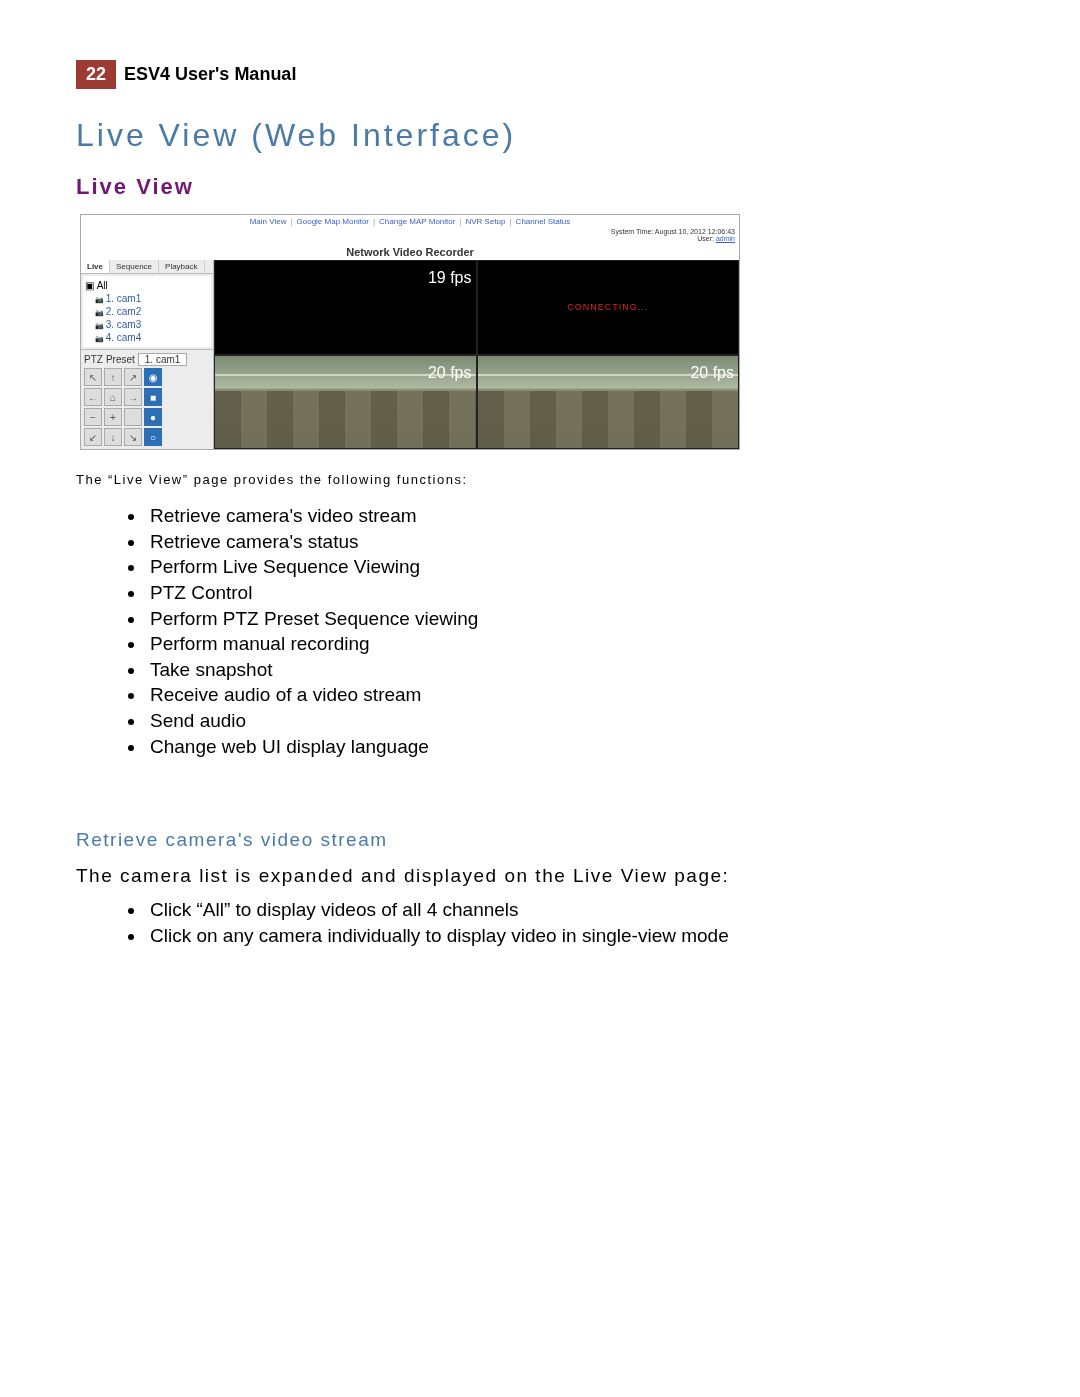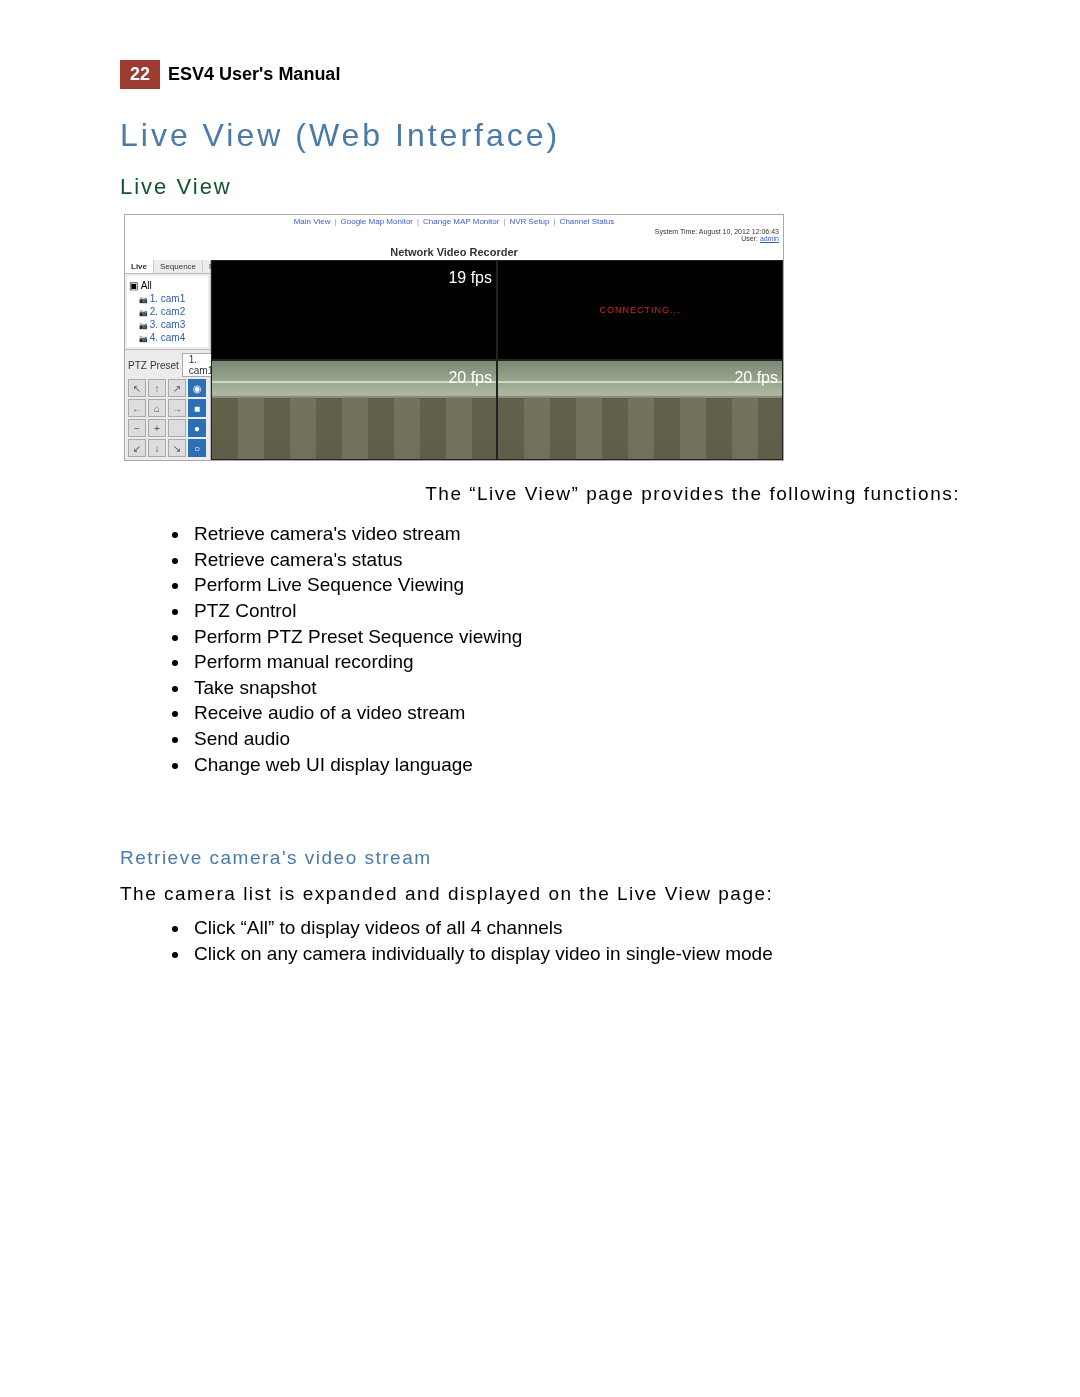--- a/index.html
+++ b/index.html
@@ -5,21 +5,21 @@
   * { box-sizing: border-box; margin: 0; padding: 0; }
   body {
     background: #fff;
     width: 1080px;
     height: 1397px;
     font-family: Arial, Helvetica, sans-serif;
     color: #000;
     position: relative;
   }
   .page {
-    padding: 60px 120px 60px 120px;
+    padding: 60px 120px 60px 76px;
   }
   .header-row {
     display: flex;
     align-items: stretch;
     margin-bottom: 28px;
   }
   .page-num-box {
     background: #9b3b32;
     color: #fff;
     font-weight: bold;
@@ -36,40 +36,39 @@
     align-items: center;
   }
   h1.section-title {
     color: #4a7aa8;
     font-weight: normal;
     font-size: 32px;
     letter-spacing: 3px;
     margin-bottom: 10px;
   }
   h2.subsection {
-    color: #14532d;
-    font-weight: normal;
+    color: #701a75;
+    font-weight: bold;
     font-size: 22px;
     letter-spacing: 2px;
     margin-bottom: 14px;
     margin-top: 20px;
   }
   h3.subsub {
     color: #4a7aa8;
     font-weight: normal;
     font-size: 19px;
     letter-spacing: 1.5px;
     margin-top: 70px;
     margin-bottom: 14px;
   }
   .intro-line {
-    font-size: 19px;
+    font-size: 13px;
     letter-spacing: 1.5px;
     margin: 22px 0 16px 0;
-    text-align: right;
   }
   .body-line {
     font-size: 19px;
     letter-spacing: 1.5px;
     margin: 10px 0 10px 0;
   }
   ul.func-list {
     list-style: disc;
     padding-left: 70px;
     font-size: 19px;
@@ -104,21 +103,21 @@
   .shot-title {
     text-align: center;
     font-weight: bold;
     font-size: 11px;
     padding: 2px 0;
   }
   .shot-body {
     display: flex;
   }
   .shot-side {
-    width: 86px;
+    width: 133px;
     background: #ececec;
     border-right: 1px solid #bbb;
     display:flex;
     flex-direction:column;
   }
   .shot-tabs {
     display:flex;
     font-size:8px;
     border-bottom:1px solid #bbb;
   }

